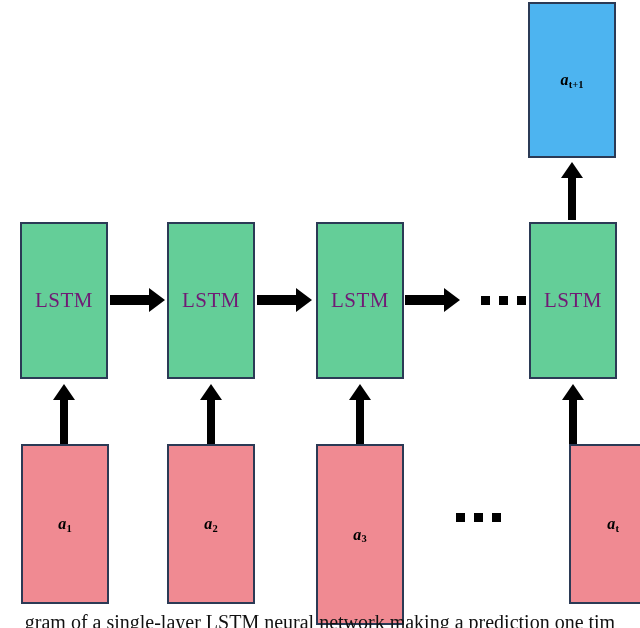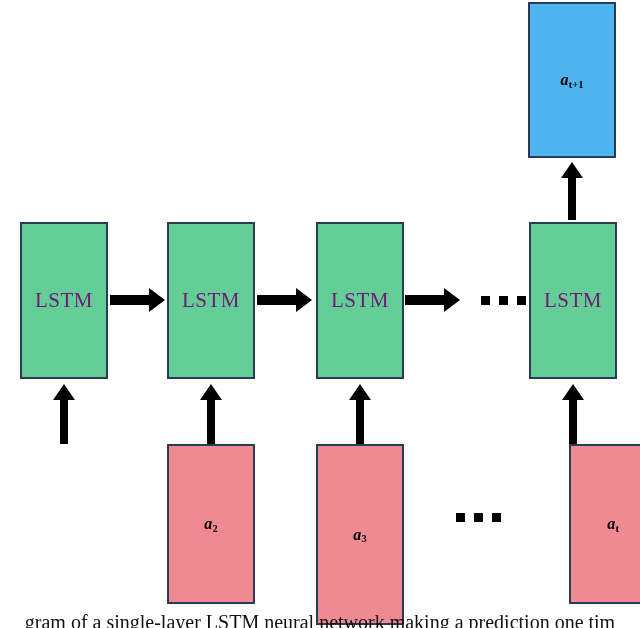--- a/index.html
+++ b/index.html
@@ -166,20 +166,25 @@
     <svg width="24" height="60" viewBox="0 0 24 60">
       <polygon points="12,0 23,16 16,16 16,60 8,60 8,16 1,16" fill="#000000"></polygon>
     </svg>
   </div>
   <div class="arrow" style="left:561px; top:384px; width:24px; height:60px;">
     <svg width="24" height="60" viewBox="0 0 24 60">
       <polygon points="12,0 23,16 16,16 16,60 8,60 8,16 1,16" fill="#000000"></polygon>
     </svg>
   </div>
 
+  <div class="node node-input" style="left:21px; top:444px; width:88px; height:160px;">
+    <span class="var-label">
+      <i>a</i><sub>1</sub>
+    </span>
+  </div>
 
   <div class="node node-input" style="left:167px; top:444px; width:88px; height:160px;">
     <span class="var-label">
       <i>a</i><sub>2</sub>
     </span>
   </div>
 
   <div class="node node-input" style="left:316px; top:444px; width:88px; height:181px;">
     <span class="var-label">
       <i>a</i><sub>3</sub>

